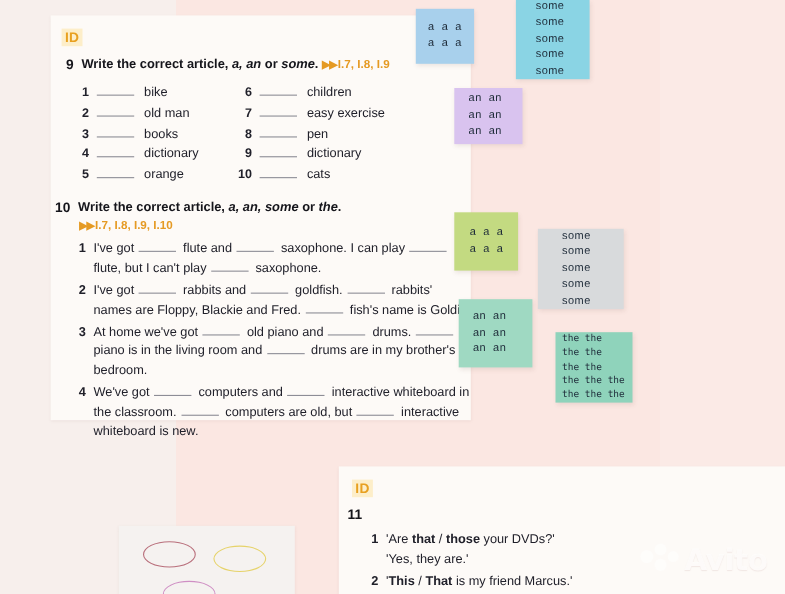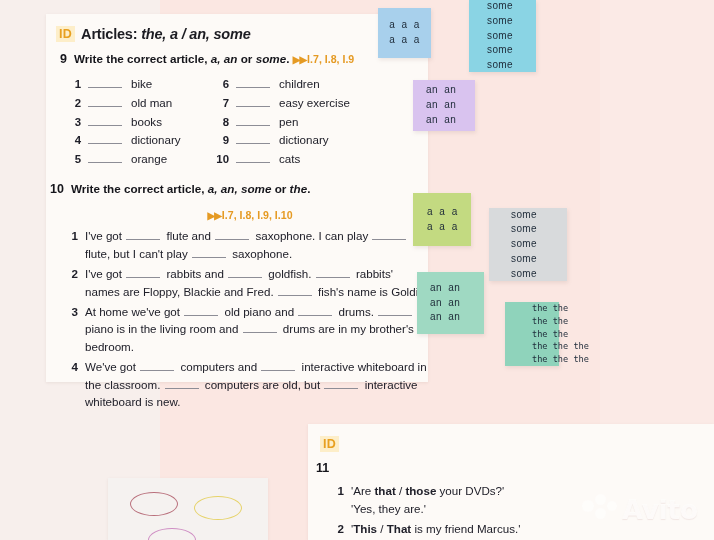--- a/index.html
+++ b/index.html
@@ -81,21 +81,21 @@
     color:#e59a23;
     font-weight:bold;
     font-size:10.6px;
     white-space:nowrap;
   }
   .ref .arrow{
     font-size:10px;
     letter-spacing:-1px;
     margin-right:1px;
   }
-  .ref-line{margin-left:20px;margin-top:12px;text-align:center;}
+  .ref-line{margin-left:20px;margin-top:2px;}
 
   
   .cols{
     display:flex;
     margin-left:22px;
     margin-top:7px;
   }
   .col{width:148px;}
   .item{
     display:flex;
@@ -148,21 +148,21 @@
   }
   .note span{display:block;white-space:pre;}
   .note.center{align-items:center;text-align:center;}
 
   #note-a-blue   {left:378px;top:8px;  width:53px;height:50px; background:#a8d0ec;}
   #note-some-teal{left:469px;top:0px;  width:67px;height:72px; background:#8ad4e4; padding-left:18px;}
   #note-an-purple{left:413px;top:80px; width:62px;height:51px; background:#d9c3ef;padding-left:13px;}
   #note-a-green  {left:413px;top:193px;width:58px;height:53px; background:#c3da81;padding-left:14px;}
   #note-some-gray{left:489px;top:208px;width:78px;height:73px; background:#d8dadc;padding-left:22px;}
   #note-an-mint  {left:417px;top:272px;width:67px;height:62px; background:#9fd9c2;padding-left:13px;}
-  #note-the-mint {left:505px;top:302px;width:54px;height:64px; background:#8fd3bb;padding-left:27px;}
+  #note-the-mint {left:505px;top:302px;width:70px;height:64px; background:#8fd3bb;padding-left:6px;}
 
   .note.mono{font-family:"DejaVu Sans Mono", monospace;font-size:8.6px;letter-spacing:0;}
 
   
   .ellipse{
     position:absolute;
     border-radius:50%;
     background:transparent;
   }
 
@@ -192,21 +192,20 @@
 
 <div class="stage">
 
   <div class="band"></div>
   <div class="band2"></div>
 
   <div class="card" id="card-main">
 
     <div class="sec-head" style="margin:12px 0 0 10px;">
       <span class="id-badge">ID</span>
-      <span class="sec-title"><span>Articles: </span><span class="it">the, a / an, some</span></span>
     </div>
 
     <div class="ex" style="margin:9px 0 0 8px;">
       <span class="ex-num">9</span>
       <span class="ex-text"><span>Write the correct article, </span><span class="it">a, an</span><span> or </span><span class="it">some</span><span>.</span>
         <span class="ref"><span class="arrow">▶▶</span><span>I.7, I.8, I.9</span></span>
       </span>
     </div>
 
     <div class="cols">

